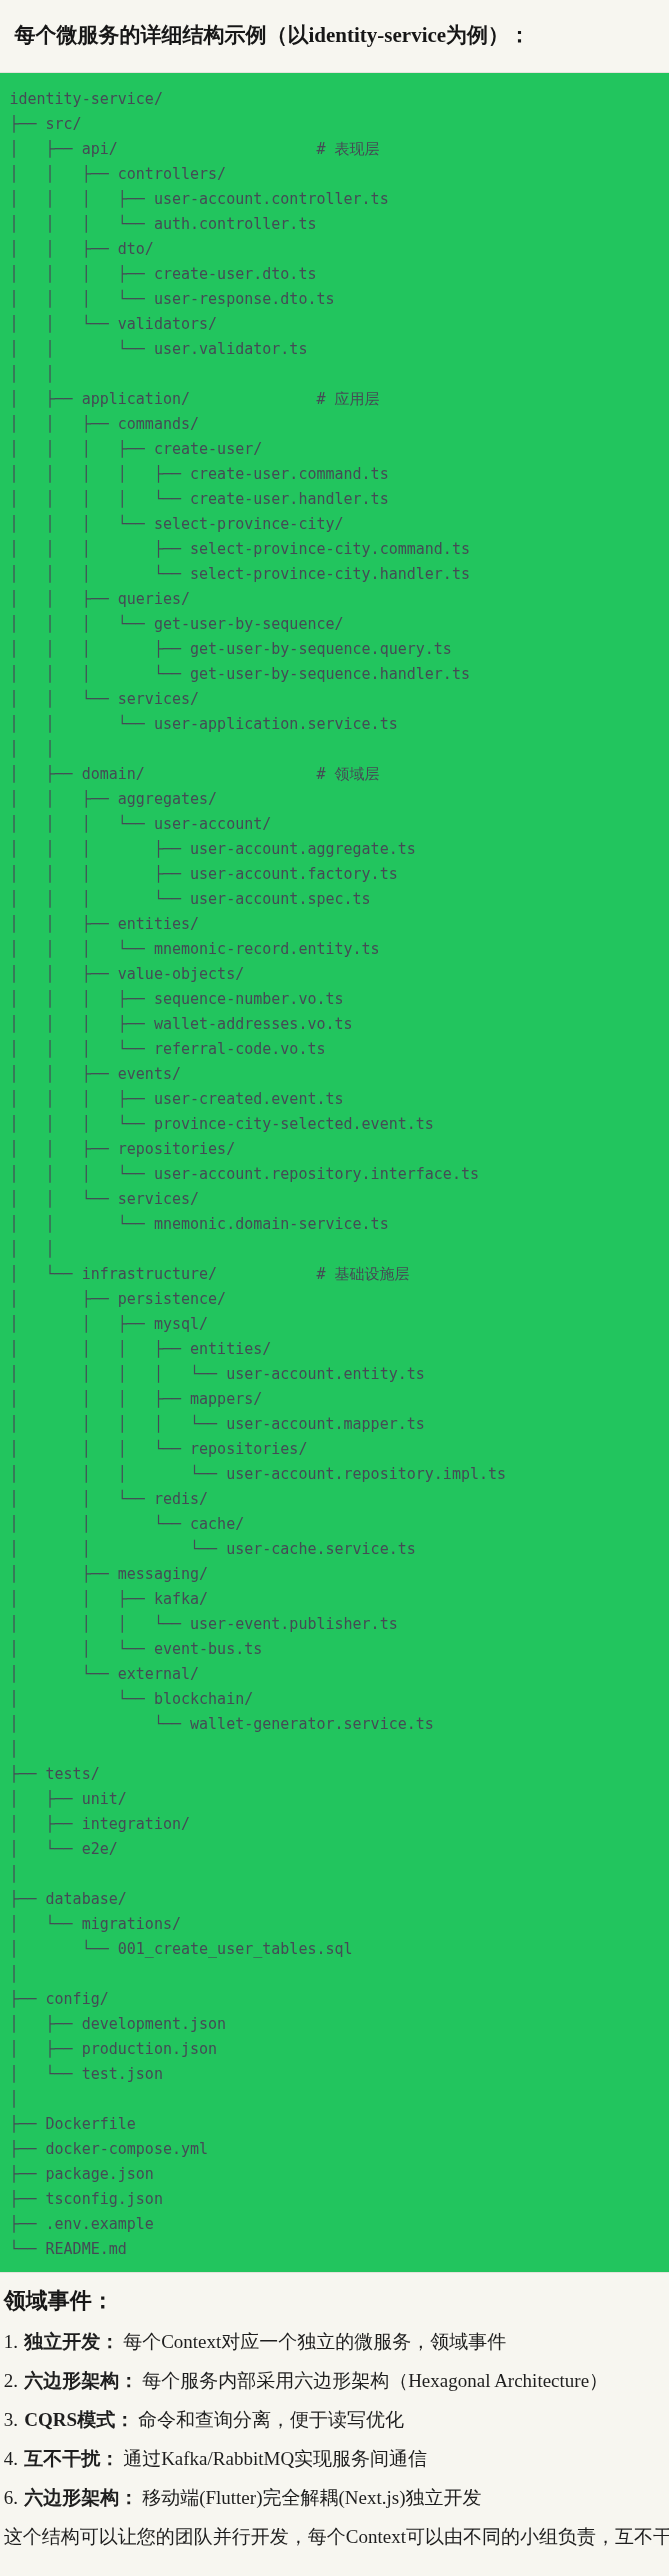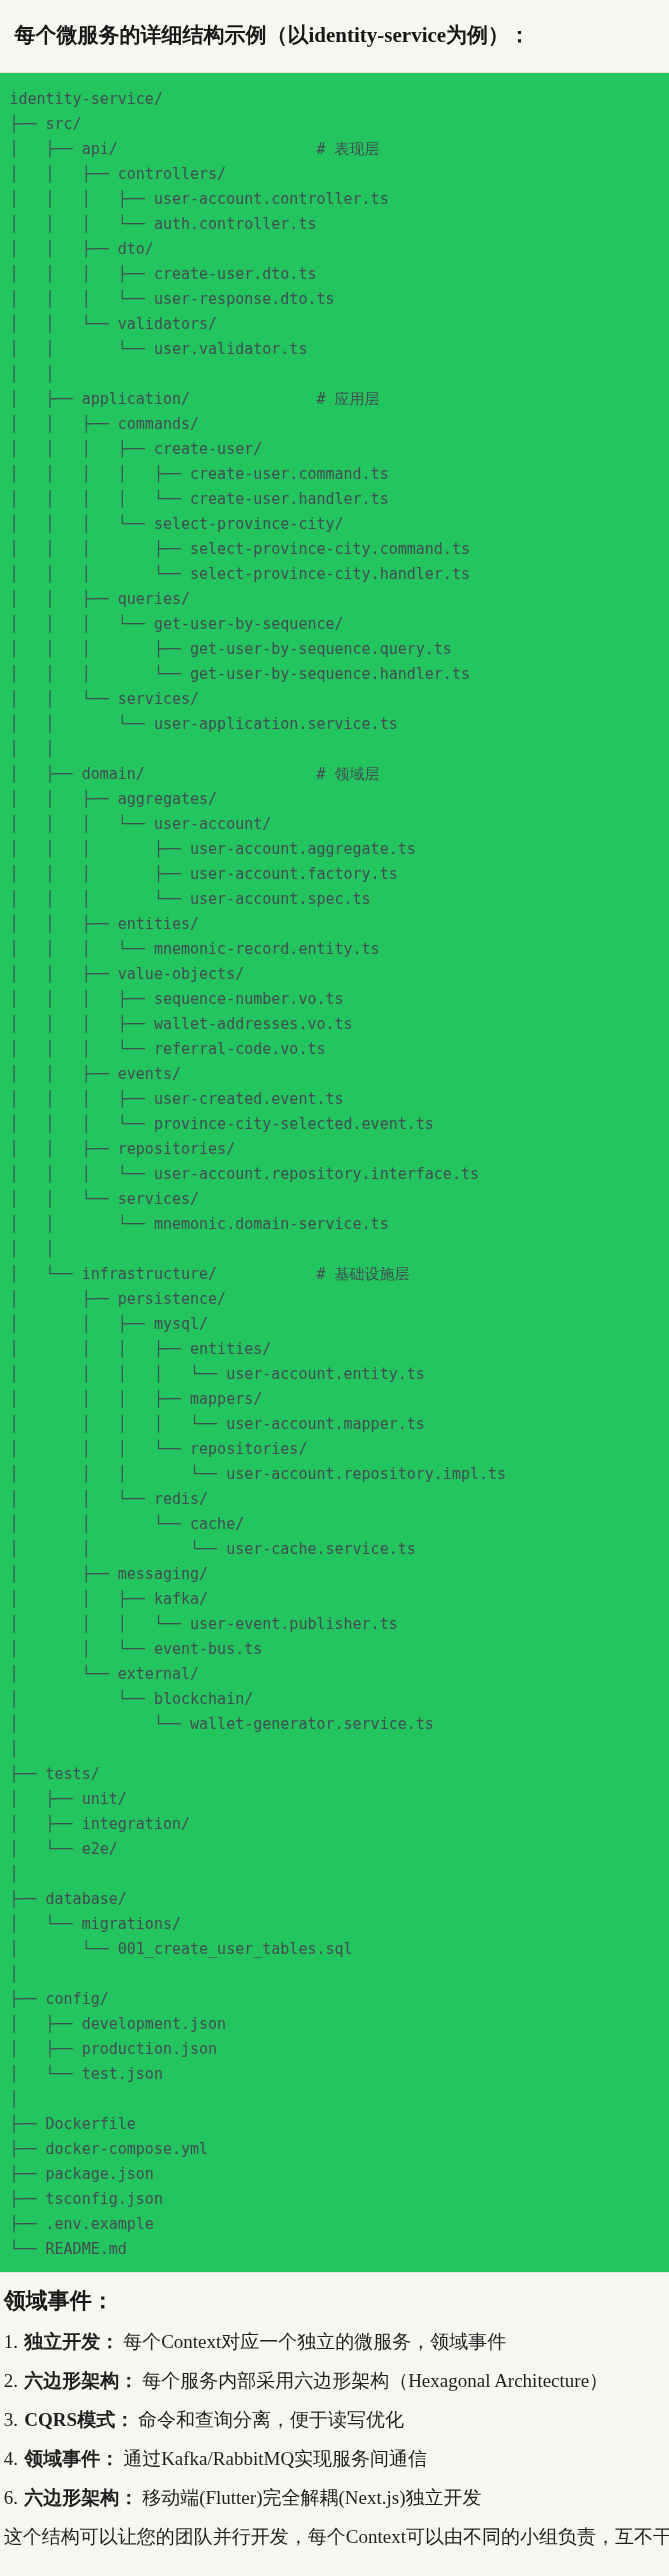--- a/index.html
+++ b/index.html
@@ -173,21 +173,21 @@
 
   <div class="keynotes">
     <div class="keynotes-heading">领域事件：</div>
 
     <div class="kn-item"><span class="kn-num">1.</span><span class="kn-term">独立开发</span><span class="kn-colon">：</span><span class="kn-desc">每个Context对应一个独立的微服务，领域事件</span></div>
 
     <div class="kn-item"><span class="kn-num">2.</span><span class="kn-term">六边形架构</span><span class="kn-colon">：</span><span class="kn-desc">每个服务内部采用六边形架构（Hexagonal Architecture）</span></div>
 
     <div class="kn-item"><span class="kn-num">3.</span><span class="kn-term">CQRS模式</span><span class="kn-colon">：</span><span class="kn-desc">命令和查询分离，便于读写优化</span></div>
 
-    <div class="kn-item"><span class="kn-num">4.</span><span class="kn-term">领域事件</span><span class="kn-colon">：</span><span class="kn-desc">通过Kafka/RabbitMQ实现服务间通信</span></div>
+    <div class="kn-item"><span class="kn-num">4.</span><span class="kn-term">互不干扰</span><span class="kn-colon">：</span><span class="kn-desc">通过Kafka/RabbitMQ实现服务间通信</span></div>
 
 
     <div class="kn-item"><span class="kn-num">6.</span><span class="kn-term">六边形架构</span><span class="kn-colon">：</span><span class="kn-desc">移动端(Flutter)完全解耦(Next.js)独立开发</span></div>
 
     <p class="closing">这个结构可以让您的团队并行开发，每个Context可以由不同的小组负责，互不干扰。</p>
   </div>
 
 </div>
 
 

